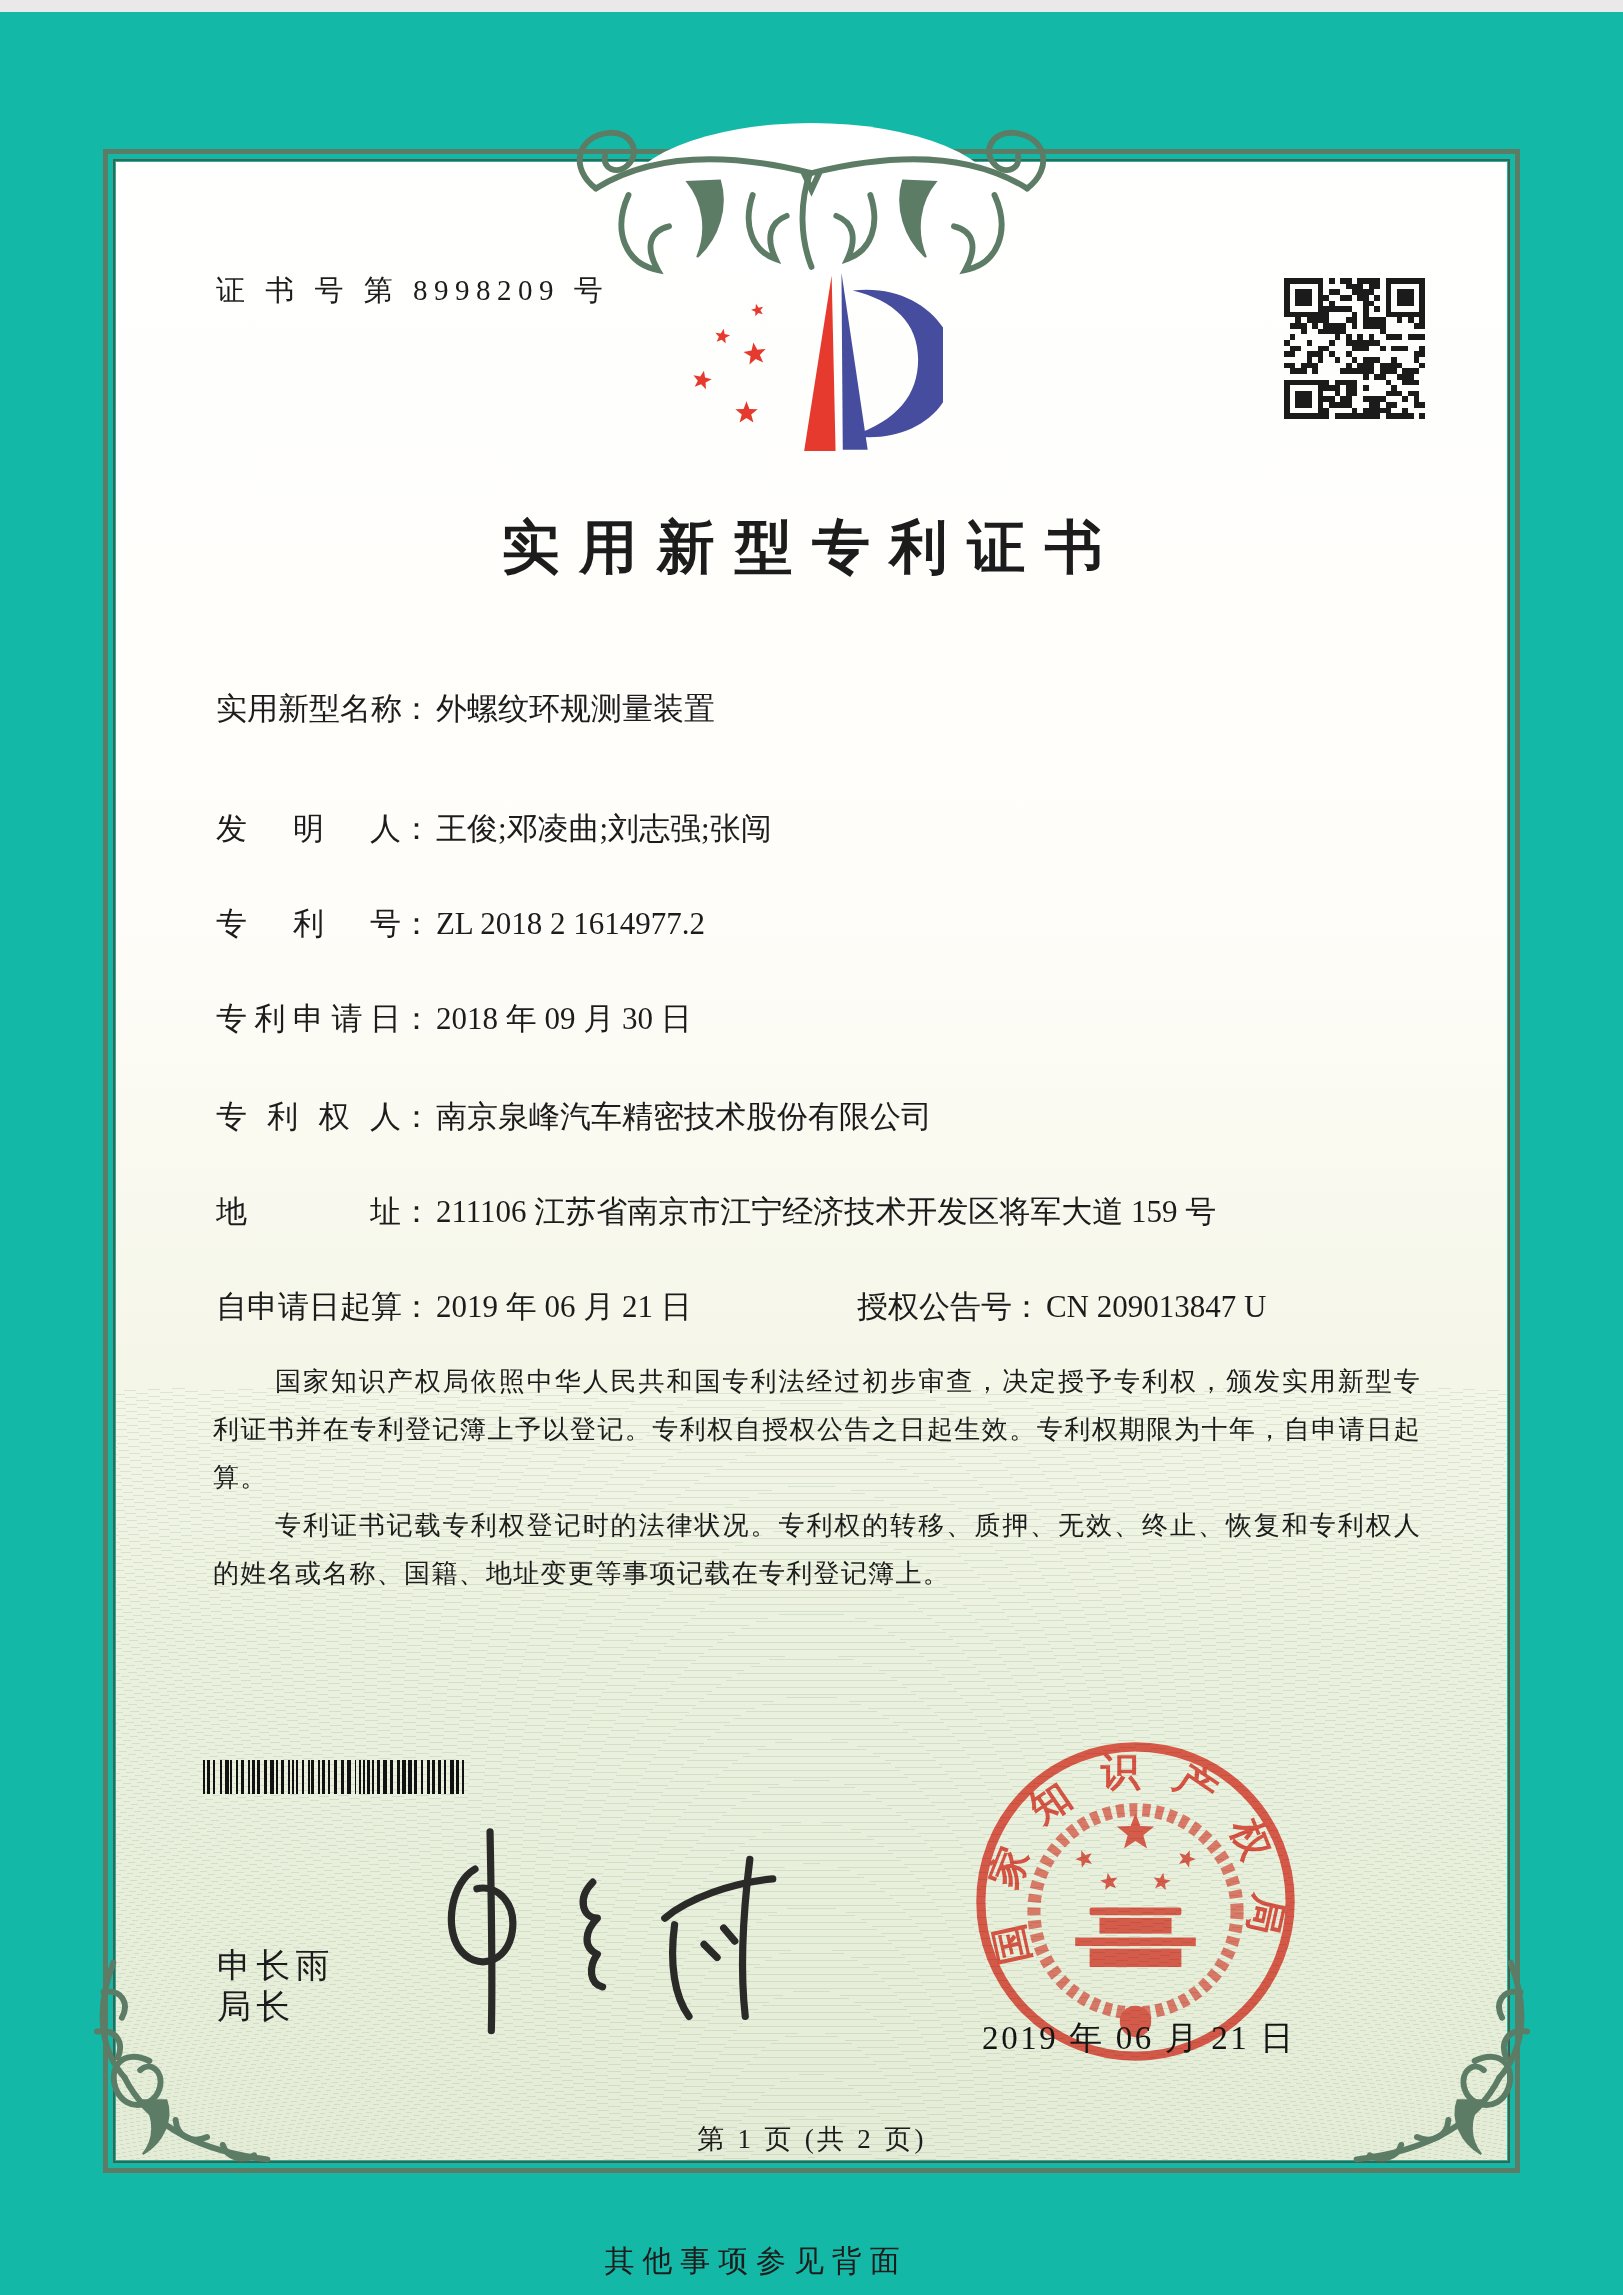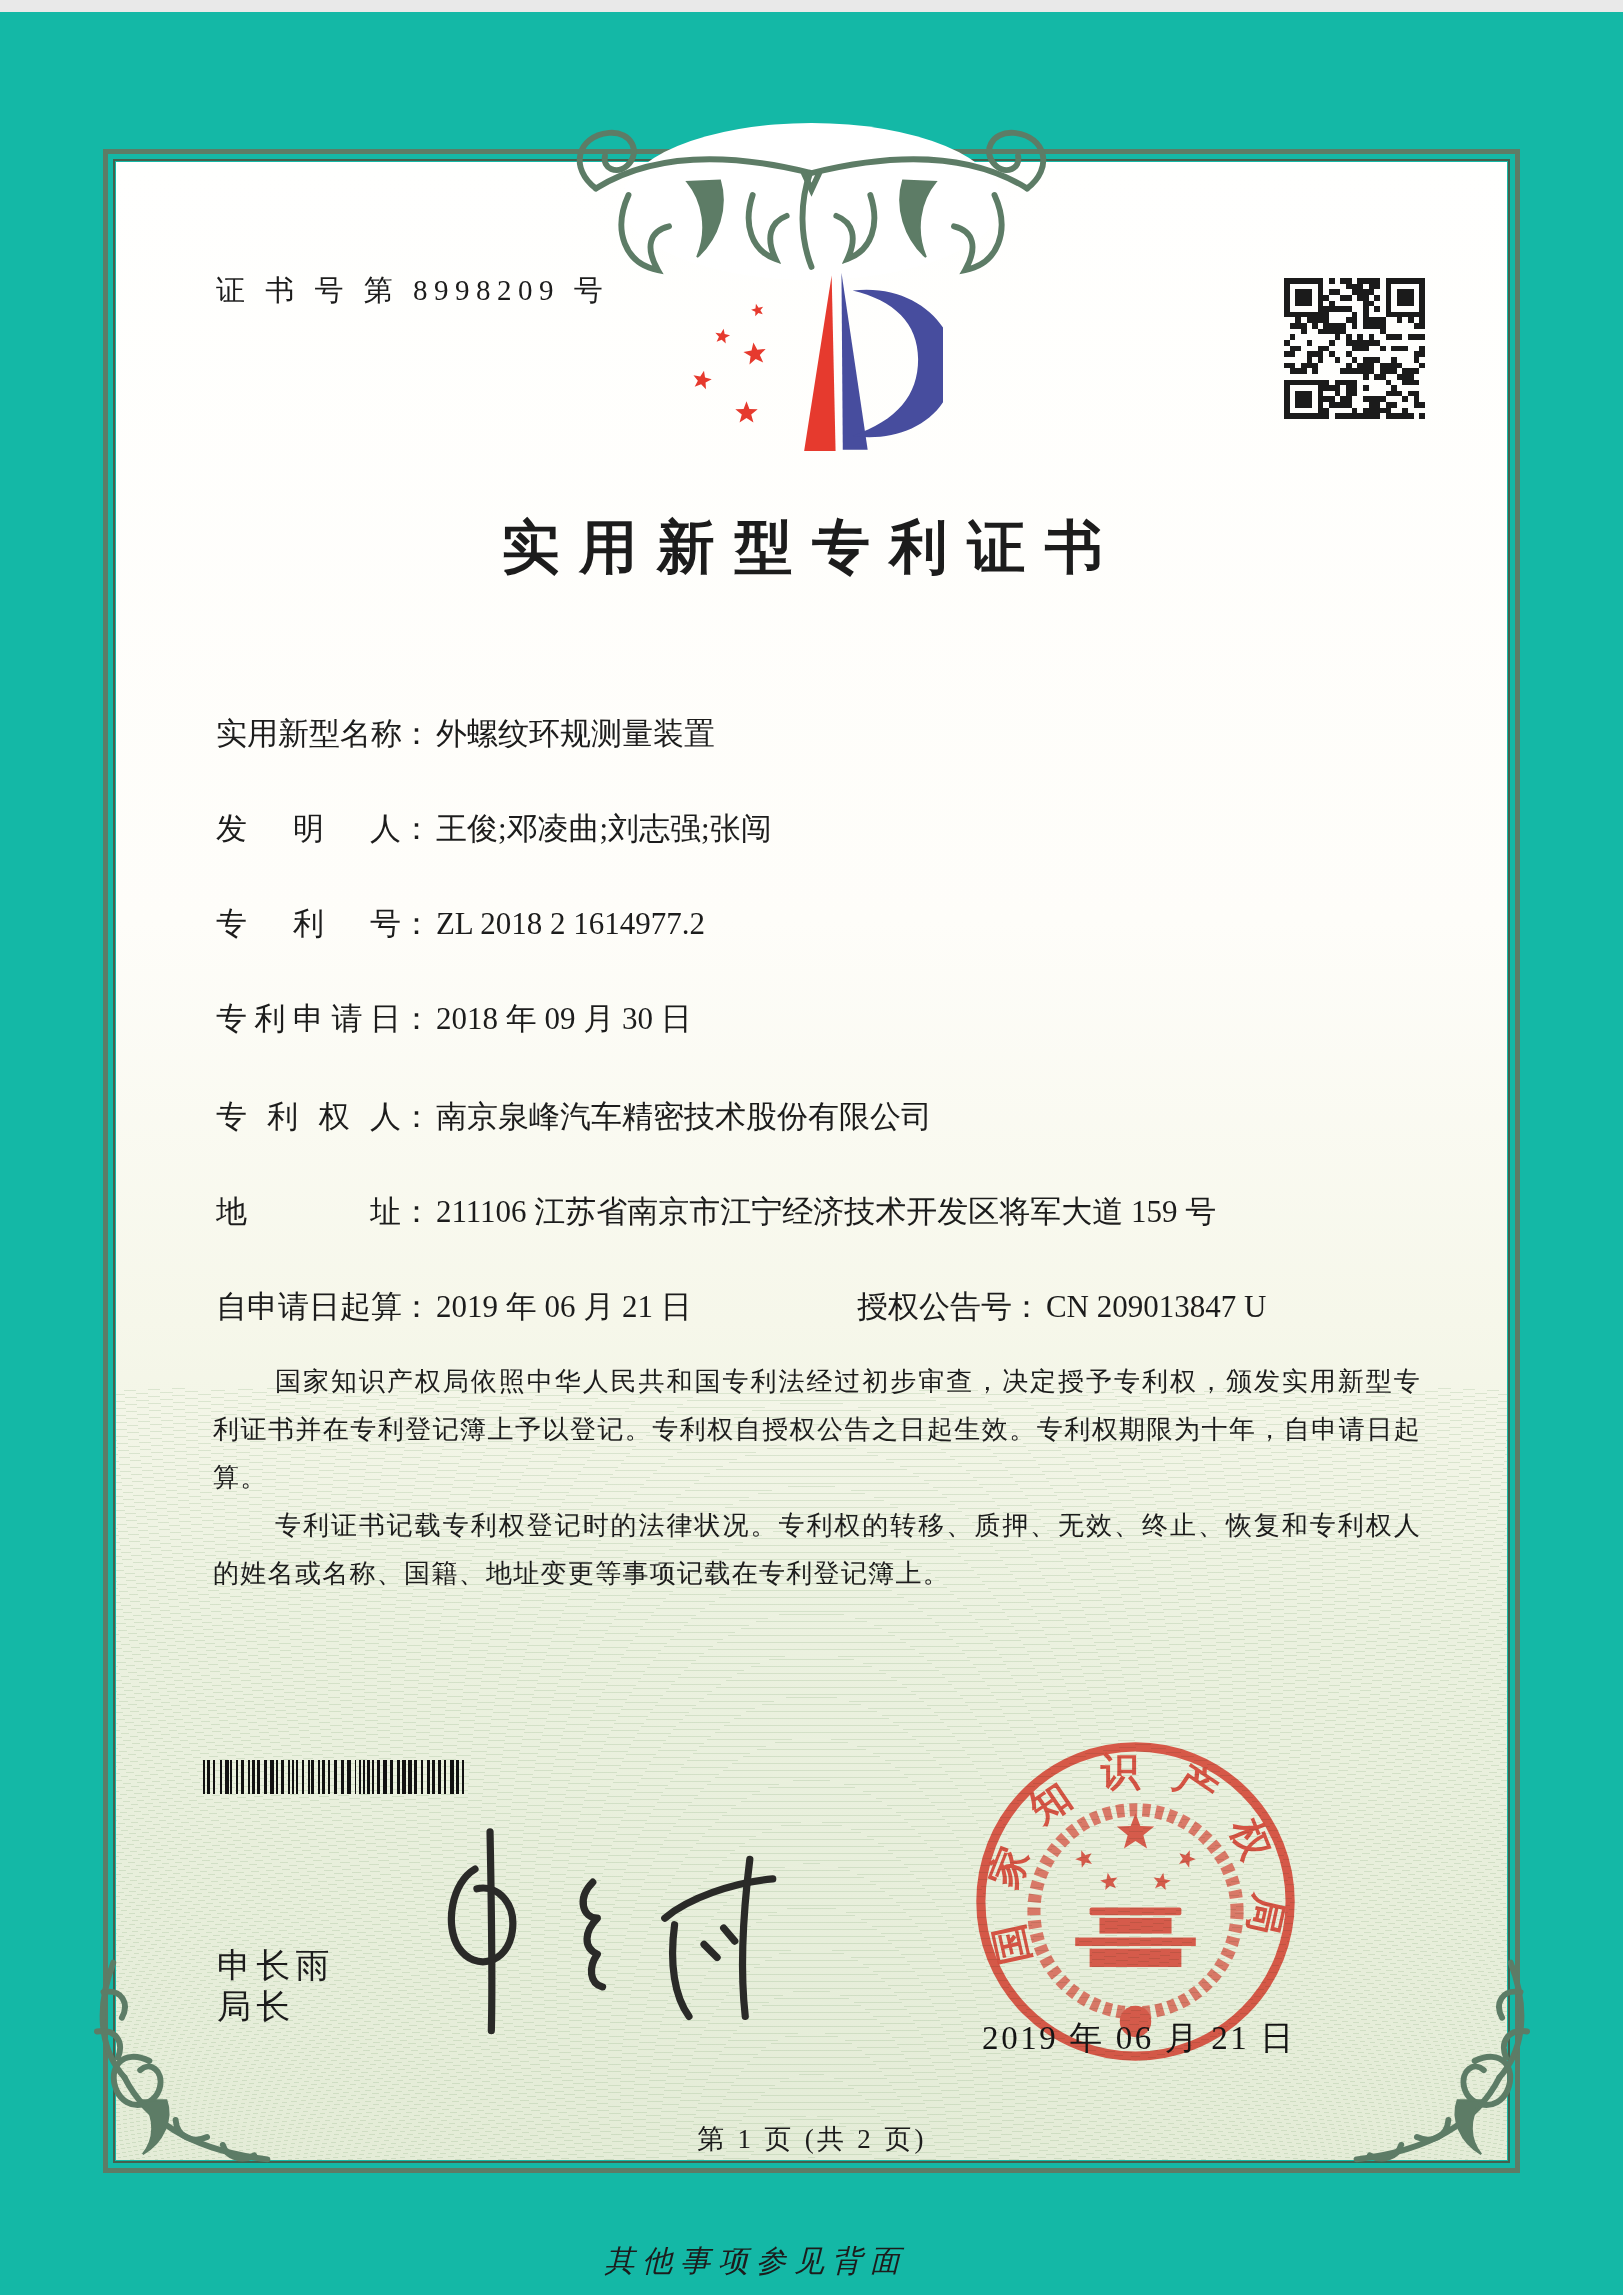--- a/index.html
+++ b/index.html
@@ -26,21 +26,21 @@
     text-align:justify;letter-spacing:1.3px;}
   .paras p{margin:0;text-indent:62px;}
   .barcode{position:absolute;left:203px;top:1748px;width:262px;height:34px;}
   .director-label{position:absolute;left:217px;top:1972px;font-size:34px;letter-spacing:5.2px;}
   .director-name{position:absolute;left:217px;top:1931px;font-size:34px;letter-spacing:5.2px;}
   .signature{position:absolute;left:367px;top:1808px;}
   .seal{position:absolute;left:973px;top:1727px;mix-blend-mode:multiply;opacity:.95;}
   .seal-date{position:absolute;left:969px;top:2004px;width:340px;text-align:center;
     font-size:33px;letter-spacing:2.6px;color:#151515;}
   .page-indicator{position:absolute;left:0;top:2109px;width:1624px;text-align:center;font-size:27px;letter-spacing:3.3px;}
-  .back-note{position:absolute;left:0;top:2229px;width:1512px;text-align:center;font-size:30px;letter-spacing:7.9px;font-style:italic;}
+  .back-note{position:absolute;left:0;top:2229px;width:1512px;text-align:center;font-size:30px;letter-spacing:7.9px;}
   .logo{position:absolute;left:681px;top:226px;}
   .qr{position:absolute;left:1284px;top:266px;}
   .orn-top{position:absolute;left:556px;top:98px;}
   .orn-bl{position:absolute;left:51px;top:1931px;}
   .orn-br{position:absolute;left:1350px;top:1931px;transform:scaleX(-1);}
   svg{display:block;}
 </style>
 </head>
 <body>
 
@@ -435,21 +435,21 @@
       <rect x="18" y="24" width="1" height="1" fill="#1b1b1b"></rect>
       <rect x="19" y="24" width="1" height="1" fill="#1b1b1b"></rect>
       <rect x="20" y="24" width="1" height="1" fill="#1b1b1b"></rect>
       <rect x="21" y="24" width="1" height="1" fill="#1b1b1b"></rect>
       <rect x="22" y="24" width="1" height="1" fill="#1b1b1b"></rect>
       <rect x="24" y="24" width="1" height="1" fill="#1b1b1b"></rect>
     </svg>
 
   <div class="title">实用新型专利证书</div>
 
-  <div class="row" style="top:701px">
+  <div class="row" style="top:676px">
     <span class="lbl">实用新型名称</span><span>：</span><span class="val">外螺纹环规测量装置</span>
   </div>
   <div class="row" style="top:796px">
     <span class="lbl">发明人</span><span>：</span><span class="val">王俊;邓凌曲;刘志强;张闯</span>
   </div>
   <div class="row" style="top:891px">
     <span class="lbl">专利号</span><span>：</span><span class="val">ZL 2018 2 1614977.2</span>
   </div>
   <div class="row" style="top:986px">
     <span class="lbl">专利申请日</span><span>：</span><span class="val">2018 年 09 月 30 日</span>

